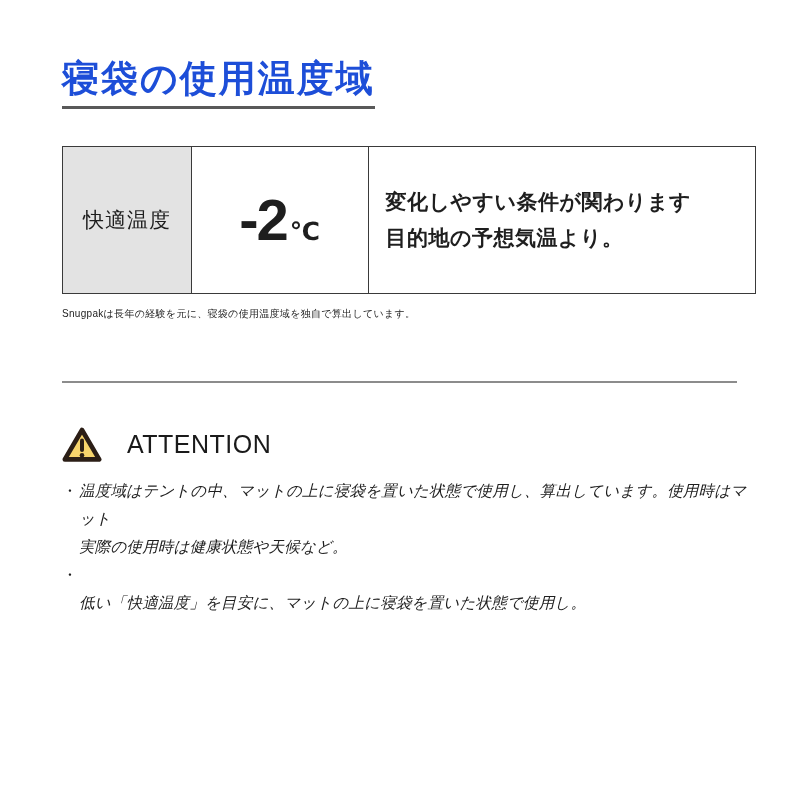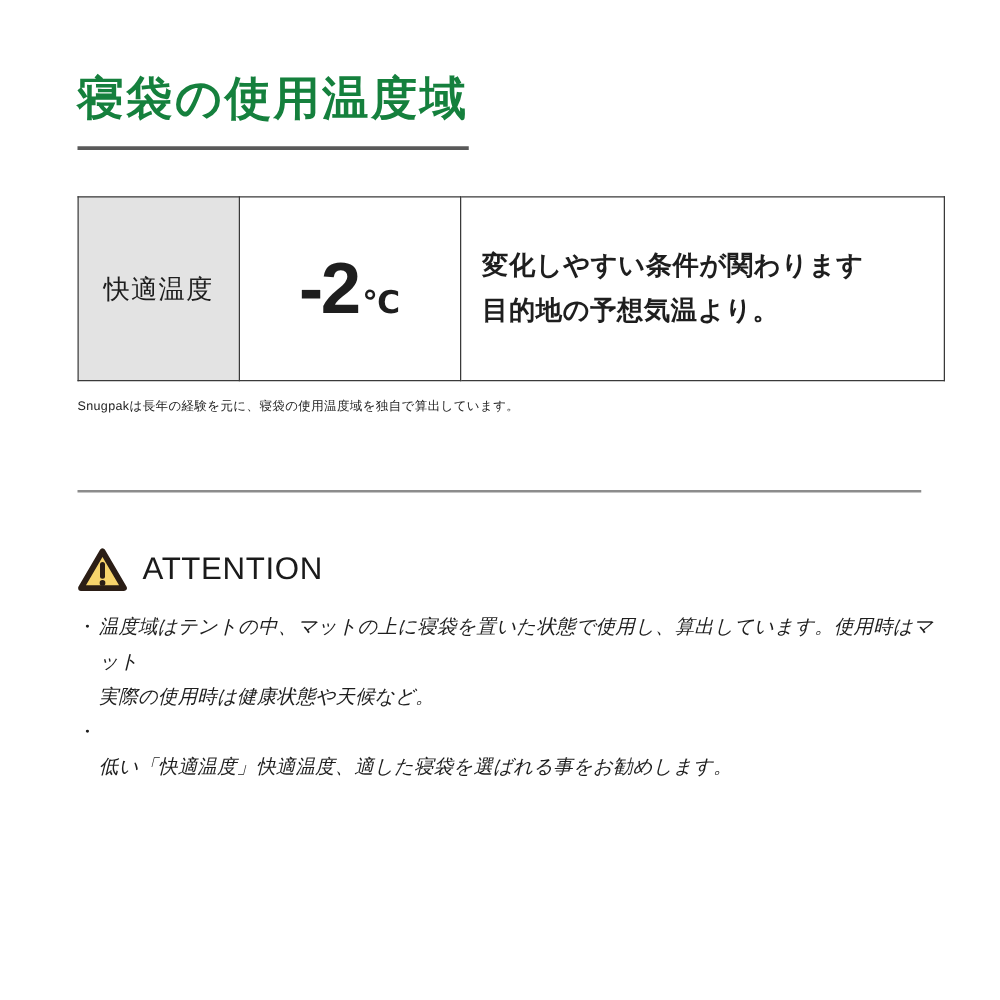--- a/index.html
+++ b/index.html
@@ -8,42 +8,42 @@
     font-family:"Liberation Sans","DejaVu Sans",sans-serif;
     color:#1e1e1e;
   }
   .page { padding:58px 44px 0 62px; }
 
   
   .title-wrap { line-height:0; }
   .title {
     display:inline-block; margin:0;
     font-size:37px; font-weight:bold; letter-spacing:2px; line-height:1.15;
-    color:#15803d; padding-bottom:16px; border-bottom:3px solid #595959;
+    color:#1d4ed8; padding-bottom:5px; border-bottom:3px solid #595959;
   }
 
   
   .temp-table { border-collapse:collapse; margin-top:37px; table-layout:fixed; }
   .temp-table td { border:1px solid #3a3a3a; height:144px; vertical-align:middle; }
   .cell-label { width:126px; background:#e3e3e3; text-align:center; font-size:21px; letter-spacing:1px; }
   .cell-value { width:174px; text-align:center; white-space:nowrap; }
   .temp-value { font-size:58px; font-weight:bold; letter-spacing:-2px; }
   .temp-unit  { font-size:25px; font-weight:bold; margin-left:3px; }
   .cell-desc  { width:369px; padding-left:17px; font-size:21px; font-weight:bold; line-height:36px; letter-spacing:0.5px; }
 
   
   .note { margin:13px 0 0 0; font-size:10px; letter-spacing:0.3px; color:#222222; }
 
   
   .divider { width:675px; height:2px; background:#8c8c8c; border:none; margin:60px 0 0 0; }
 
   
   .attention-head { display:flex; align-items:center; margin-top:44px; }
   .warning-icon { width:40px; height:36px; display:block; }
-  .attention-label { font-size:25px; font-weight:500; letter-spacing:0.5px; margin-left:12px; color:#1a1a1a; }
+  .attention-label { font-size:25px; font-weight:500; letter-spacing:0.5px; margin-left:25px; color:#1a1a1a; }
 
   .attention-list { list-style:none; margin:14px 0 0 0; padding:0; font-size:15.5px; line-height:28px; letter-spacing:0.2px; }
   .attention-list li { display:flex; margin:0; }
   .li-marker { width:17px; flex:none; }
   .li-text { flex:1;font-style:italic; }
 </style>
 </head>
 <body>
 
 <div class="page">
@@ -85,18 +85,18 @@
       <span class="li-marker">・</span>
       <span class="li-text">
         <span>温度域はテントの中、マットの上に寝袋を置いた状態で使用し、算出しています。使用時はマット</span><br>
         <span>実際の使用時は健康状態や天候など。</span>
       </span>
     </li>
     <li>
       <span class="li-marker">・</span>
       <span class="li-text">
         <br>
-        <span>低い「快適温度」快適温度、適した寝袋を選ばれる事をお勧めします。</span>
+        <span>低い「快適温度」を目安に、マットの上に寝袋を置いた状態で使用し。</span>
       </span>
     </li>
   </ul>
 
 </div>
 
 </body></html>

